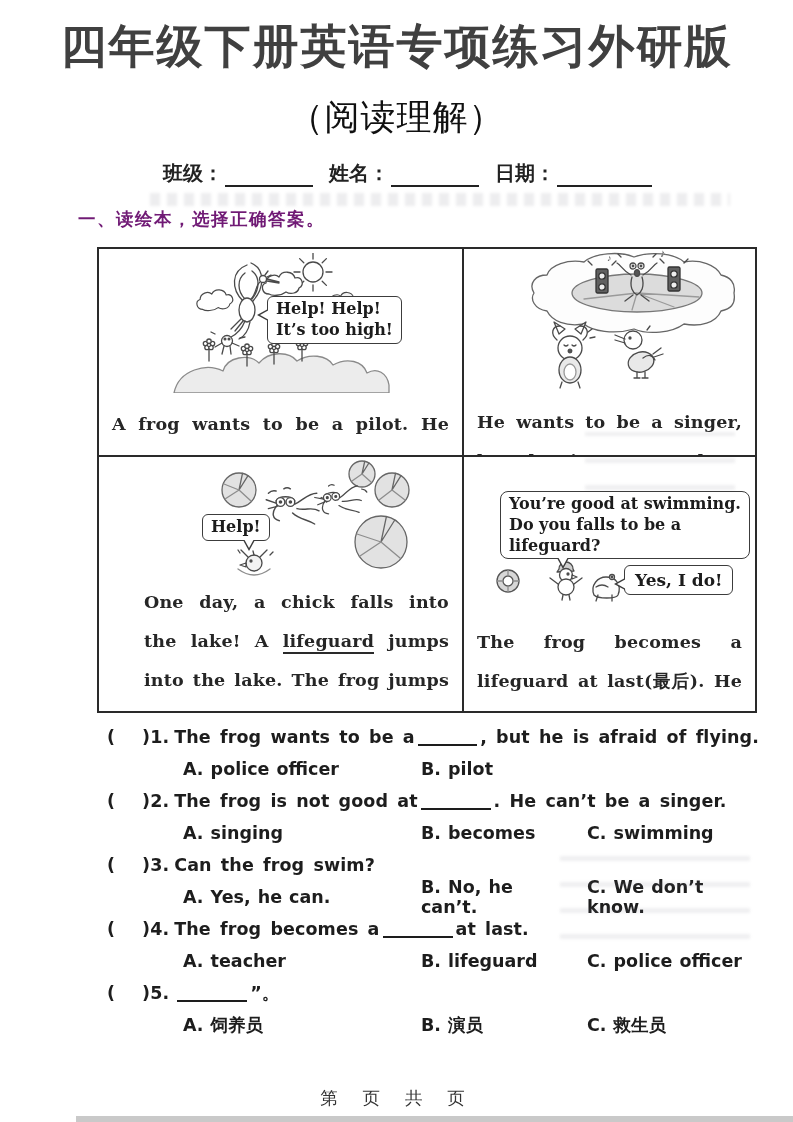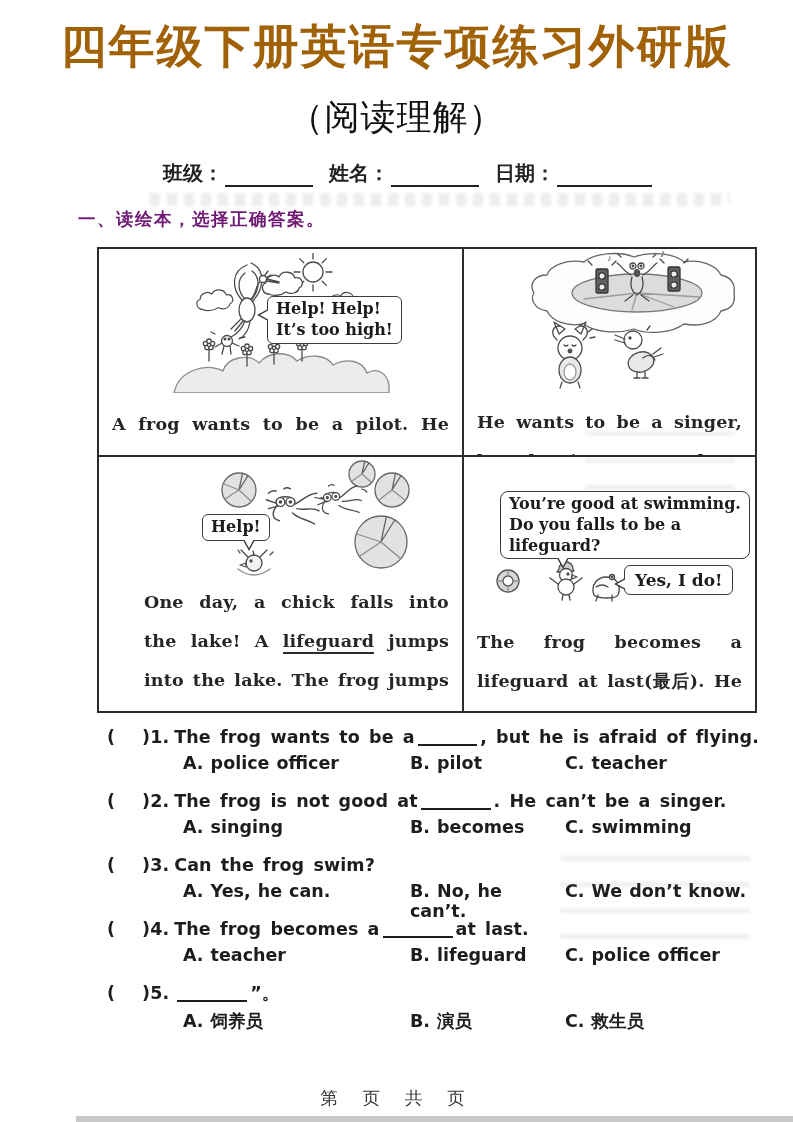--- a/index.html
+++ b/index.html
@@ -1,20 +1,20 @@
 <!DOCTYPE html>
 <html><head>
 <meta charset="utf-8">
 <style>
   html,body{margin:0;padding:0;background:#e8e8e8;}
   .page{position:relative;width:793px;height:1122px;background:#ffffff;overflow:hidden;
         font-family:"Liberation Sans",sans-serif;color:#1f1f1f;}
   
   .title{position:absolute;top:20px;left:0;width:100%;text-align:center;
-         font-weight:700;font-size:46px;line-height:1.15;letter-spacing:2px;color:#a16207;}
+         font-weight:700;font-size:46px;line-height:1.15;letter-spacing:2px;color:#404040;}
   .subtitle{position:absolute;top:94px;left:0;width:100%;text-align:center;
          font-weight:400;font-size:35px;letter-spacing:1px;color:#101010;}
   .info{position:absolute;left:163px;top:160px;display:flex;align-items:flex-end;
         font-weight:600;font-size:20px;color:#222;}
   .info .lbl{white-space:nowrap;}
   .info .lbl+.line{margin-left:2px;}
   .info .line{width:88px;border-bottom:2px solid #222;height:20px;}
   .info .gap{width:16px;}
   .sect{position:absolute;left:78px;top:207px;font-weight:700;font-size:17.5px;
         letter-spacing:1.5px;color:#701a75;}
@@ -49,21 +49,21 @@
           border:5px solid transparent;border-bottom:0;border-top:9px solid #fff;}
   
   .questions{position:absolute;left:97px;top:720px;width:662px;
              font-family:"DejaVu Sans",sans-serif;font-weight:700;font-size:17.5px;color:#1d1d1d;}
   .q{height:64px;}
   .qline{height:33px;display:flex;align-items:center;word-spacing:3px;letter-spacing:0.1px;white-space:nowrap;}
   .paren-o{margin-left:10px;}
   .paren-c{margin-left:27px;}
   .qnum{margin-right:5px;}
   .blank{display:inline-block;width:70px;height:16px;border-bottom:2px solid #1d1d1d;margin:0 3px;}
-  .opts{height:31px;display:flex;align-items:flex-start;padding-left:86px;word-spacing:1px;}
+  .opts{height:31px;display:flex;align-items:center;padding-left:86px;word-spacing:1px;gap:11px;}
   .opt-a{width:227px;}
   .opt-b{width:155px;}
   .opt-c{flex:1;}
   
   .footer{position:absolute;top:1086px;left:0;width:100%;text-align:center;font-size:17.5px;
           font-weight:500;color:#333;letter-spacing:8px;word-spacing:4px;}
   .scan-strip{position:absolute;left:76px;top:1116px;width:717px;height:6px;background:#c9c9c9;}
   .ghost{position:absolute;filter:blur(1.6px);opacity:.4;pointer-events:none;}
   .ghost.g1{top:193px;left:150px;width:580px;height:13px;
      background:repeating-linear-gradient(90deg,rgba(125,125,138,.35) 0 10px,transparent 10px 17px);}
@@ -328,21 +328,20 @@
         <span class="paren-o">(</span>
         <span class="paren-c">)</span>
         <span class="qnum">1.</span>
         <span>The frog wants to be a</span>
         <span class="blank"></span>
         <span>, but he is afraid of flying.</span>
       </div>
       <div class="opts">
         <span class="opt-a">A. police officer</span>
         <span class="opt-b">B. pilot</span>
-        <span class="opt-c">C. teacher</span>
       </div>
     </div>
 
     <div class="q">
       <div class="qline">
         <span class="paren-o">(</span>
         <span class="paren-c">)</span>
         <span class="qnum">2.</span>
         <span>The frog is not good at</span>
         <span class="blank"></span>

